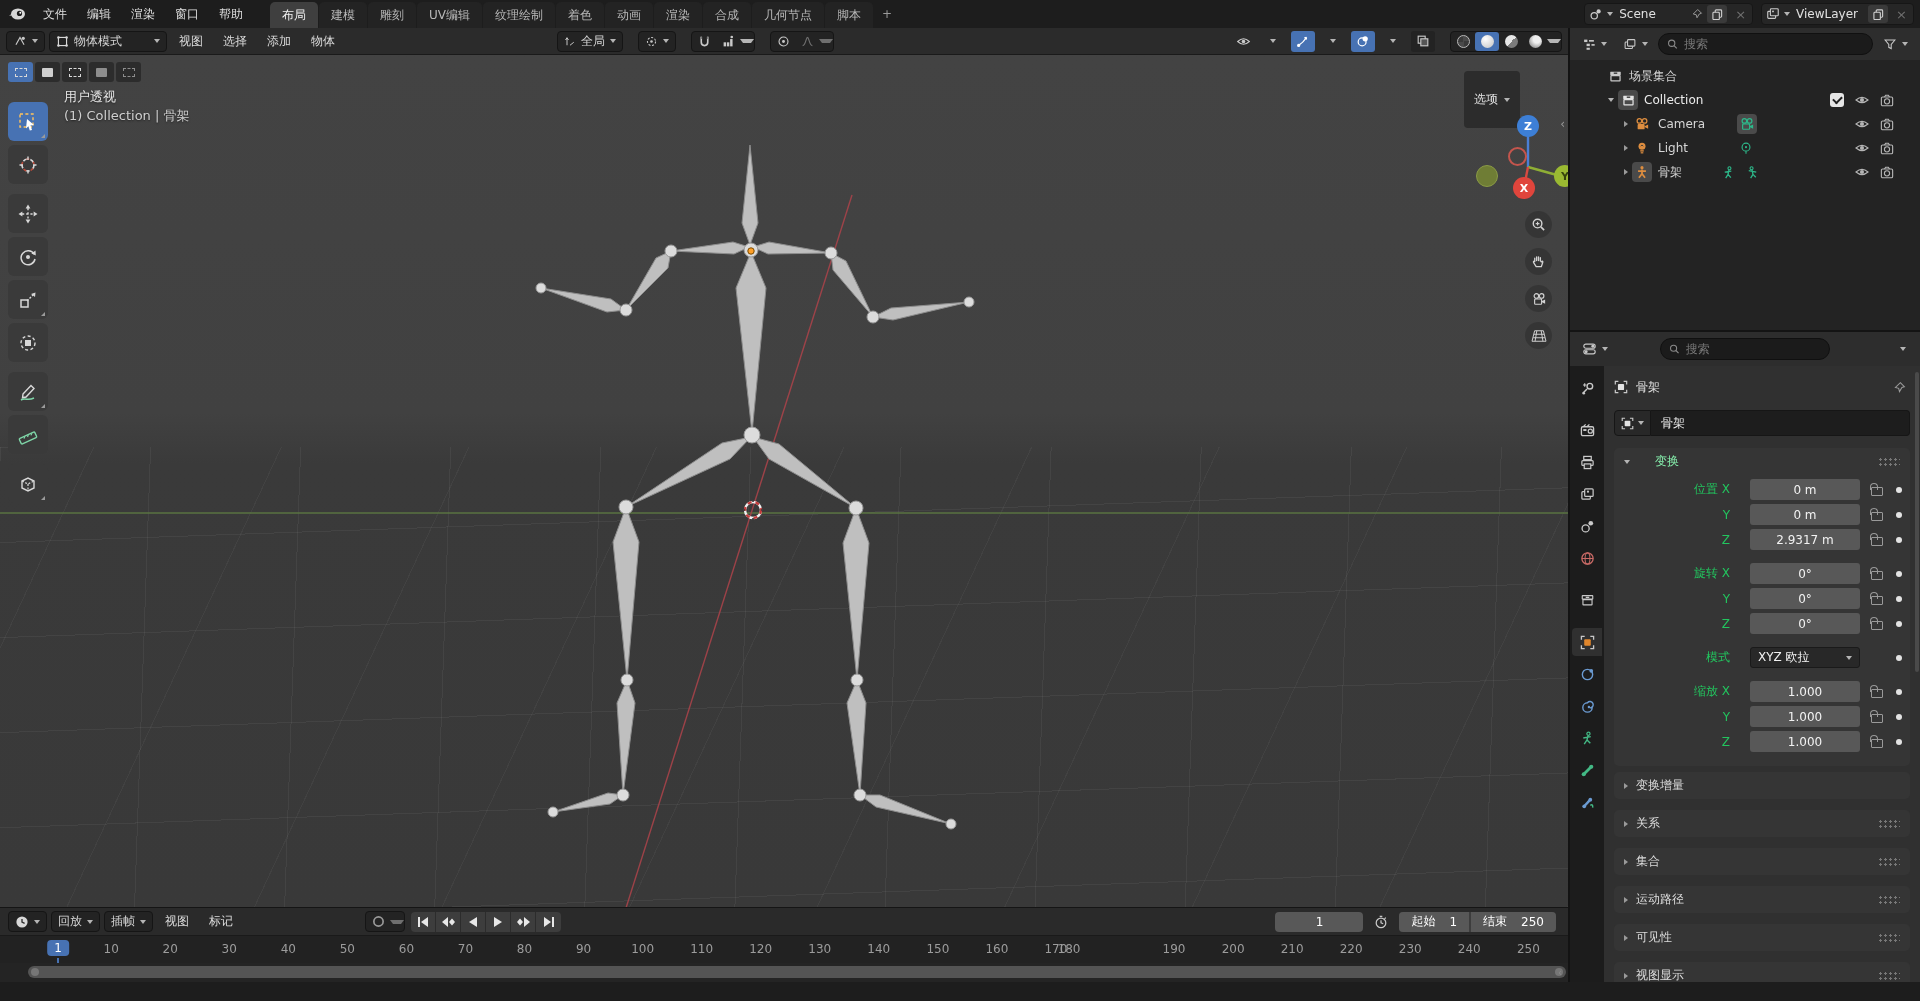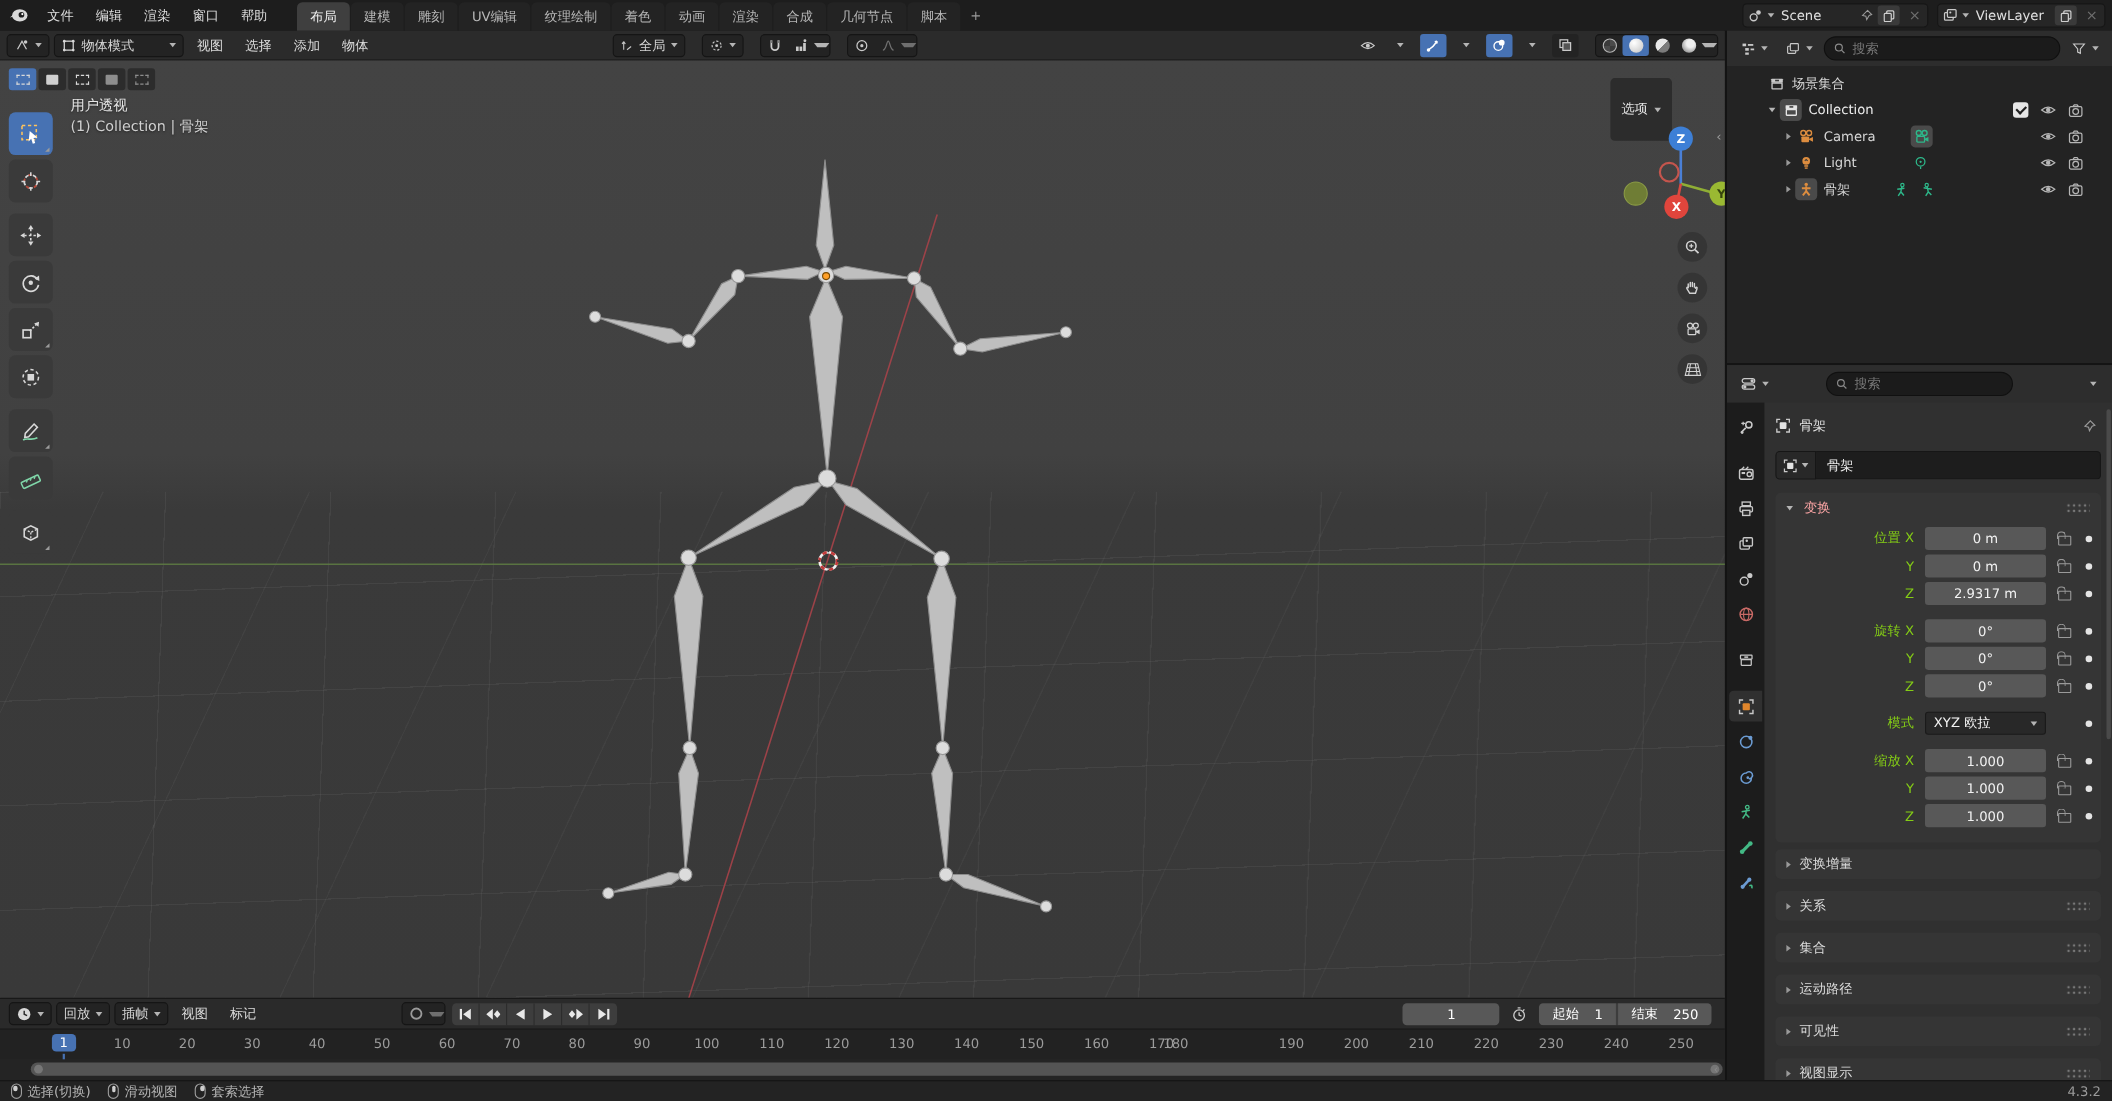--- a/index.html
+++ b/index.html
@@ -119,25 +119,25 @@
 .ptab{width:30px;height:28px;display:flex;align-items:center;justify-content:center;border-radius:4px 0 0 4px;margin-bottom:4px;}
 .ptab.active{background:#303030;}
 .ptab.sep{margin-top:10px;}
 .pcontent{flex:1;padding:8px 10px 0 10px;overflow:hidden;position:relative;}
 .breadcrumb{display:flex;align-items:center;gap:8px;height:26px;color:#e2e2e2;}
 .breadcrumb .pin{margin-left:auto;margin-right:4px;}
 .namerow{display:flex;align-items:center;margin:10px 0 12px 0;height:26px;}
 .nameicon{display:flex;align-items:center;gap:4px;background:#282828;border:1px solid #161616;border-radius:4px 0 0 4px;height:26px;padding:0 6px;}
 .namefield{flex:1;background:#1d1d1d;border:1px solid #161616;border-left:none;border-radius:0 4px 4px 0;height:26px;display:flex;align-items:center;padding:0 10px;color:#ededed;}
 .panelbox{background:#353535;border-radius:5px;margin-bottom:6px;}
-.panelhdr{display:flex;align-items:center;gap:10px;height:27px;padding:0 10px;color:#fca5a5;}
+.panelhdr{display:flex;align-items:center;gap:25px;height:27px;padding:0 10px;color:#86efac;}
 .panelhdr .grip{margin-left:auto;width:22px;height:9px;background:radial-gradient(circle,#787878 1px,transparent 1.4px);background-size:5px 5px;}
 .trows{padding:2px 8px 12px 0;}
 .prow{display:flex;align-items:center;height:25px;}
-.plabel{width:136px;text-align:right;color:#84cc16;padding-right:10px;}
+.plabel{width:136px;text-align:right;color:#22c55e;padding-right:20px;}
 .pfield{width:110px;height:21px;background:#585858;border-radius:3px;color:#f2f2f2;display:flex;align-items:center;justify-content:center;}
 .pfield.dropdown{background:#282828;border:1px solid #1a1a1a;justify-content:space-between;padding:0 7px;}
 .prow .lock{margin-left:10px;}
 .prow .dot{width:6px;height:6px;border-radius:50%;background:#e4e4e4;margin-left:14px;}
 .prow.spacer{height:9px;}
 .lockico{position:relative;width:12px;height:12px;display:inline-block;}
 .lockico::before{content:"";position:absolute;left:1px;bottom:0;width:10px;height:7px;border:1.4px solid #9a9a9a;border-radius:1px;}
 .lockico::after{content:"";position:absolute;left:0px;top:-1px;width:6px;height:6px;border:1.4px solid #9a9a9a;border-bottom:none;border-radius:4px 4px 0 0;}
 .cpanel{background:#353535;border-radius:5px;margin-bottom:11px;height:27px;display:flex;align-items:center;gap:8px;padding:0 10px;color:#dcdcdc;}
 .cpanel .grip{margin-left:auto;width:22px;height:9px;background:radial-gradient(circle,#787878 1px,transparent 1.4px);background-size:5px 5px;}
@@ -1078,29 +1078,14 @@
                 <span>视图显示</span>
                 <span class="grip"></span>
               </div>
             <div class="pscroll"></div>
           </div>
         </div>
       </div>
     </div>
   </div>
 
-  <div class="statusbar">
-    <span class="hint">
-        <span class="mouse lmb"></span>
-        <span>选择(切换)</span>
-      </span>
-    <span class="hint">
-        <span class="mouse mmb"></span>
-        <span>滑动视图</span>
-      </span>
-    <span class="hint">
-        <span class="mouse rmb"></span>
-        <span>套索选择</span>
-      </span>
-    <span class="version">4.3.2</span>
-  </div>
 
 </div>
 
 </body></html>

